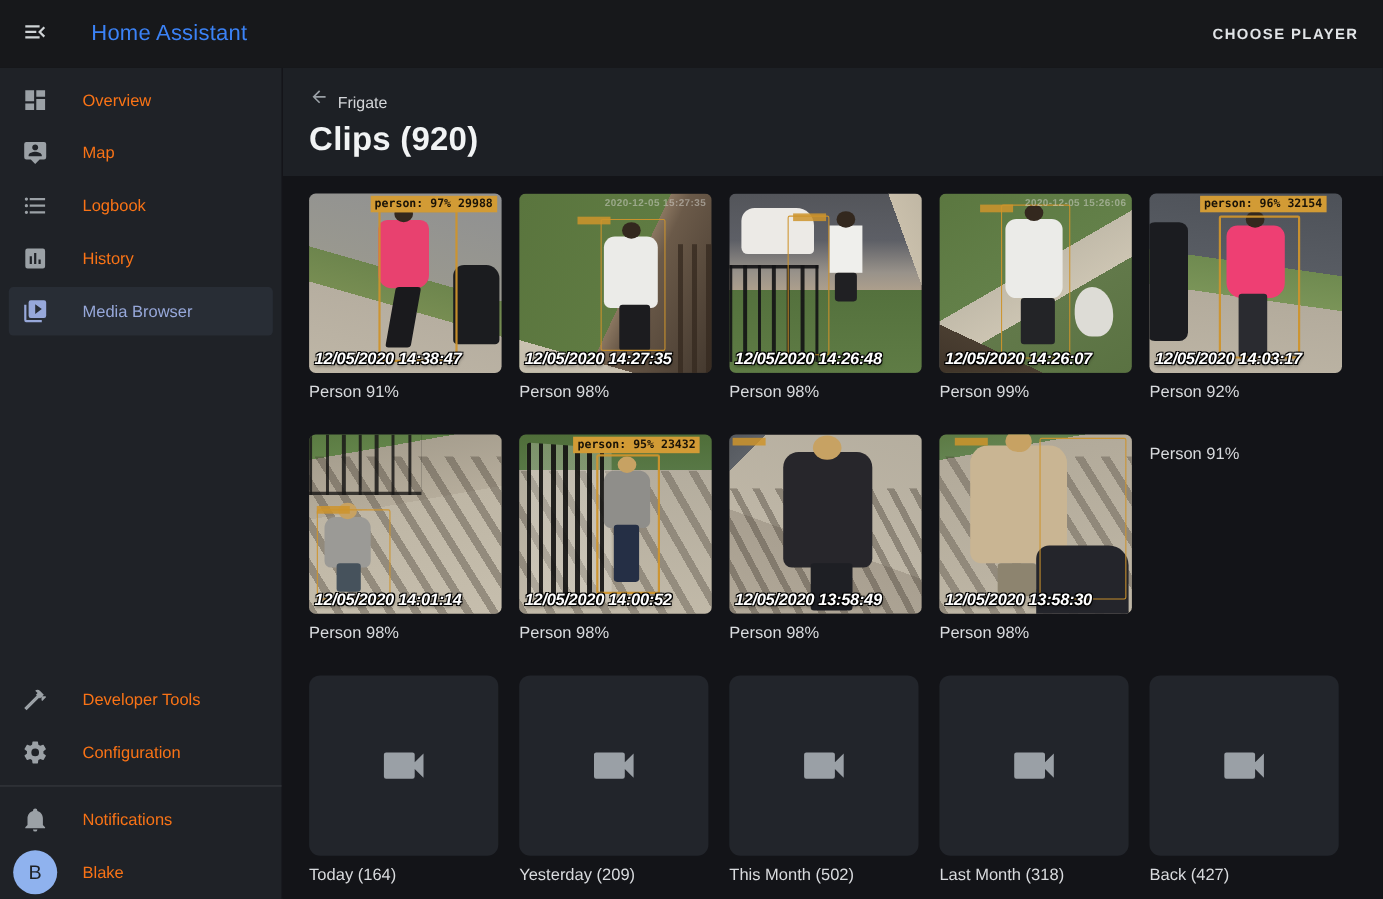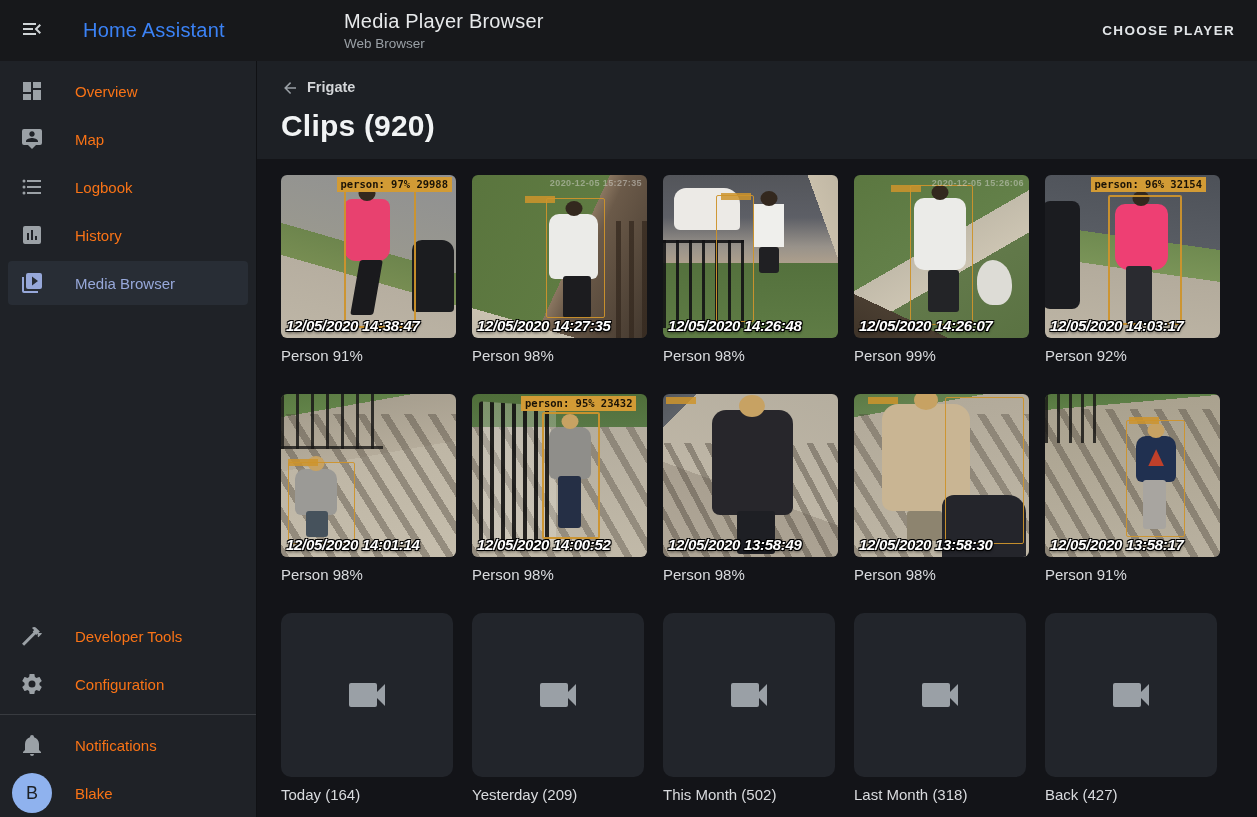--- a/index.html
+++ b/index.html
@@ -35,21 +35,21 @@
   .side-spacer { flex:1; }
   .side-divider { height:1px; background:#383b40; margin:6px 0; flex:none; }
   .profile-avatar { width:40px; height:40px; border-radius:50%; background:var(--avatar,#8fb2ee);
                     color:#1d2024; display:flex; align-items:center; justify-content:center;
                     font-size:18px; font-weight:400; flex:none; margin-left:-8px; }
   .side-item.profile .lbl { margin-left:23px;text-align:right; }
 
   
   .main { position:absolute; left:257px; top:61px; width:1000px; }
   .content-header { background:#1d2025; padding:18px 24px 16px; }
-  .breadcrumb { display:inline-flex; align-items:flex-start; cursor:pointer;font-weight:bold; }
+  .breadcrumb { display:inline-flex; align-items:flex-end; cursor:pointer; }
   .breadcrumb svg { fill:#9aa0a6; width:18px; height:18px; }
   .breadcrumb .bc-label { margin-left:8px; font-size:14.5px; color:#d3d5d8; }
   .page-title { margin-top:8px; font-size:30px; font-weight:700; color:#f1f3f4; letter-spacing:.2px; }
 
   .grid { background:#131418; padding:16px 24px 24px;
           display:grid; grid-template-columns:repeat(5,172px); column-gap:19px; row-gap:30px; }
   .cell { width:172px; cursor:pointer; }
   .caption { margin-top:9px; font-size:15px; color:#d9dbde; }
 
   .thumb { position:relative; width:175px; height:163px; border-radius:6px; overflow:hidden; background:#3a3d42; }
@@ -157,24 +157,20 @@
   <div class="appbar-left">
     <button class="menu-btn">
       <span>
         <svg width="24" height="24" viewBox="0 0 24 24">
             <path d="M21,15.61L19.59,17L14.58,12L19.59,7L21,8.39L17.44,12L21,15.61M3,6H16V8H3V6M3,13V11H13V13H3M3,18V16H16V18H3Z"></path>
           </svg>
       </span>
     </button>
     <div class="app-title">Home Assistant</div>
   </div>
-  <div class="page-heading">
-    <div class="t">Media Player Browser</div>
-    <div class="s">Web Browser</div>
-  </div>
   <button class="choose-player">CHOOSE PLAYER</button>
 </header>
 
 <nav class="sidebar">
   <div class="side-item">
     <span class="ic">
       <svg viewBox="0 0 24 24">
           <path d="M13,3V9H21V3M13,21H21V11H13M3,21H11V15H3M3,13H11V3H3V13Z"></path>
         </svg>
     </span>
@@ -370,29 +366,20 @@
         <i class="l"></i>
         <i class="x"></i>
         <i class="box"></i>
         <i class="mini"></i>
         <span class="ts">12/05/2020 13:58:30</span>
       </div>
       <div class="caption">Person 98%</div>
     </div>
 
     <div class="cell">
-      <div class="thumb s10 blond">
-        <i class="sh"></i>
-        <i class="x"></i>
-        <i class="p"></i>
-        <i class="l"></i>
-        <i class="box"></i>
-        <i class="mini"></i>
-        <span class="ts">12/05/2020 13:58:17</span>
-      </div>
       <div class="caption">Person 91%</div>
     </div>
 
     <div class="cell">
       <div class="folder-thumb">
         <svg viewBox="0 0 24 24">
             <path d="M17,10.5V7A1,1 0 0,0 16,6H4A1,1 0 0,0 3,7V17A1,1 0 0,0 4,18H16A1,1 0 0,0 17,17V13.5L21,17.5V6.5L17,10.5Z"></path>
           </svg>
       </div>
       <div class="caption">Today (164)</div>

